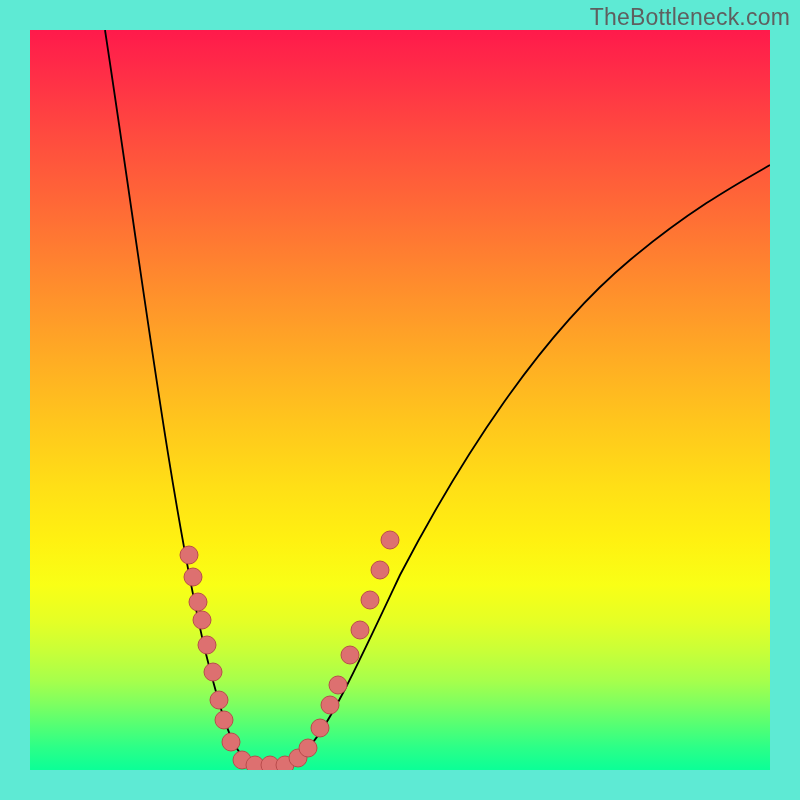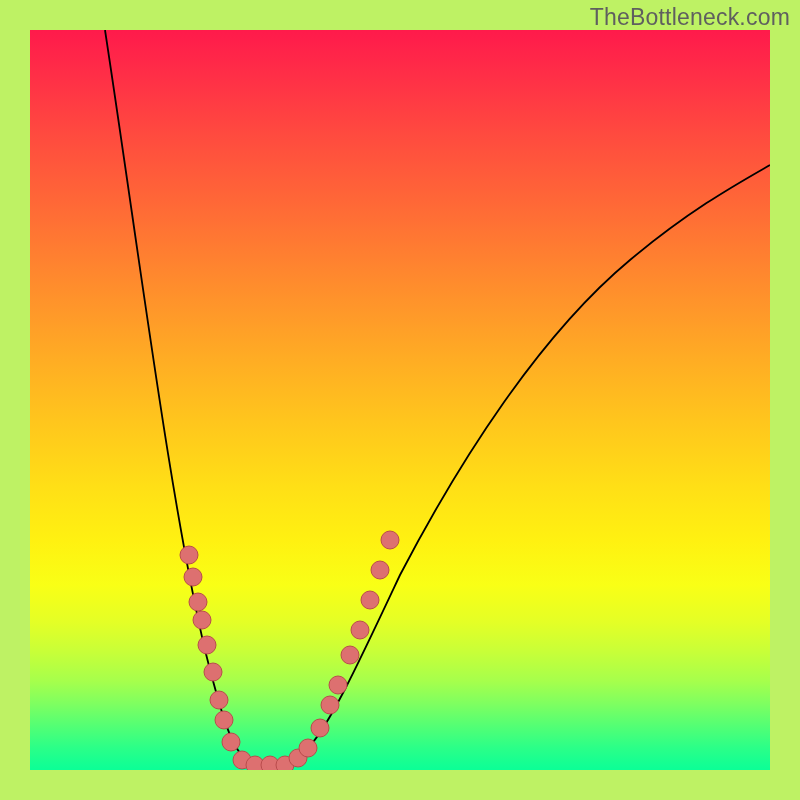--- a/index.html
+++ b/index.html
@@ -10,21 +10,21 @@
     overflow: hidden;
     background: #000;
     font-family: Arial, Helvetica, sans-serif;
   }
   .frame {
     position: absolute;
     top: 0;
     left: 0;
     width: 800px;
     height: 800px;
-    background: #bef264;
+    background: #5eead4;
   }
   .plot {
     position: absolute;
     top: 30px;
     left: 30px;
     width: 740px;
     height: 740px;
     background: linear-gradient(to bottom,
       #ff1a4b 0%,
       #ff2e47 6%,

